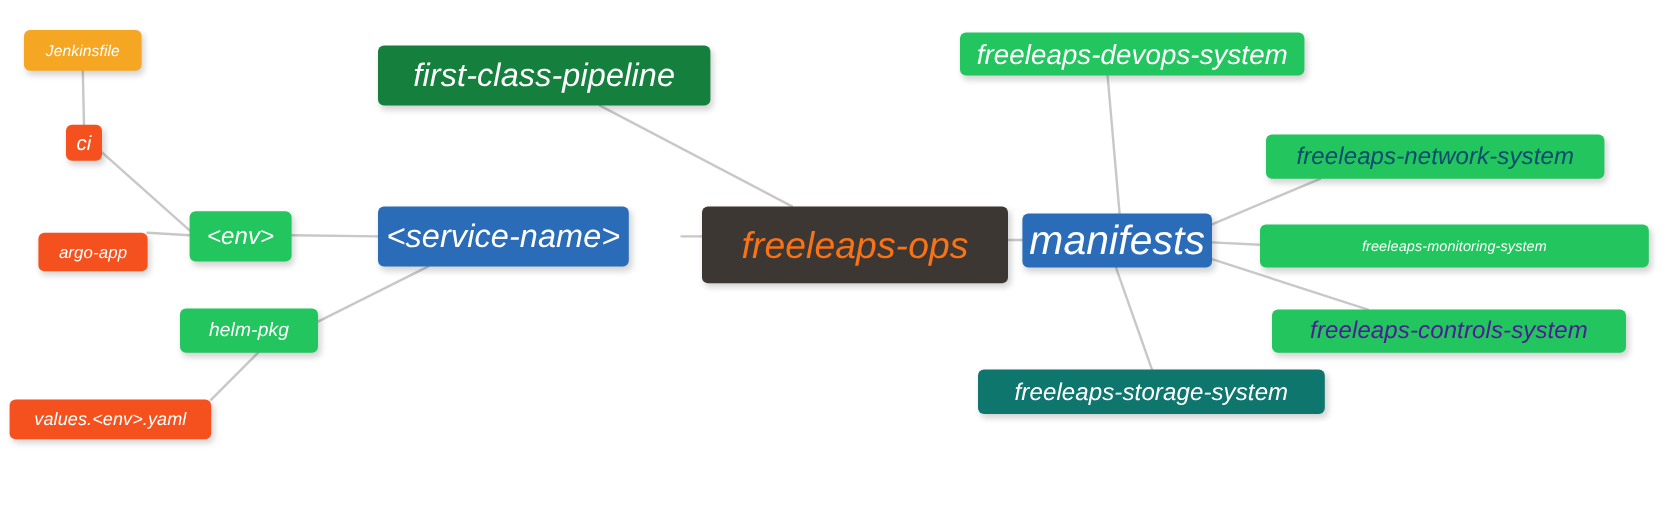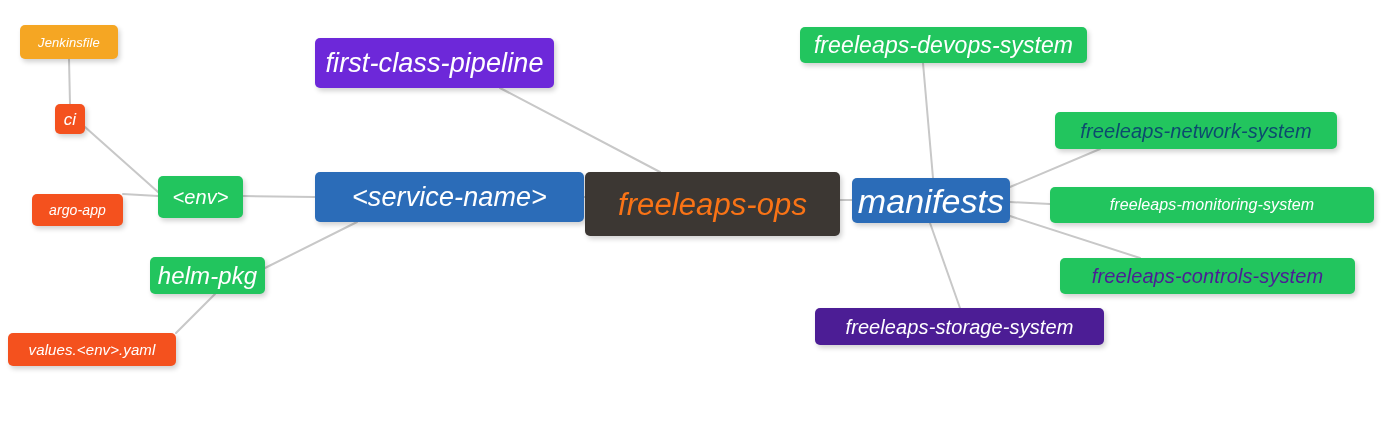--- a/index.html
+++ b/index.html
@@ -74,47 +74,47 @@
       </div>
       <div class="node" style="left: 55px; top: 104px; width: 30px; height: 30px; background: rgb(244, 81, 30); font-size: 17px; color: rgb(255, 255, 255);">
         <span class="node-label">ci</span>
       </div>
       <div class="node" style="left: 32px; top: 194px; width: 91px; height: 32px; background: rgb(244, 81, 30); font-size: 14px; color: rgb(255, 255, 255);">
         <span class="node-label">argo-app</span>
       </div>
       <div class="node" style="left: 158px; top: 176px; width: 85px; height: 42px; background: rgb(34, 197, 94); font-size: 20px; color: rgb(255, 255, 255);">
         <span class="node-label">&lt;env&gt;</span>
       </div>
-      <div class="node" style="left: 150px; top: 257px; width: 115px; height: 37px; background: rgb(34, 197, 94); font-size: 24px; color: rgb(255, 255, 255);">
+      <div class="node" style="left: 150px; top: 257px; width: 115px; height: 37px; background: rgb(34, 197, 94); font-size: 16px; color: rgb(255, 255, 255);">
         <span class="node-label">helm-pkg</span>
       </div>
       <div class="node" style="left: 8px; top: 333px; width: 168px; height: 33px; background: rgb(244, 81, 30); font-size: 15px; color: rgb(255, 255, 255);">
         <span class="node-label">values.&lt;env&gt;.yaml</span>
       </div>
-      <div class="node" style="left: 315px; top: 38px; width: 239px; height: 50px; background: #6d28d9; font-size: 27px; color: rgb(255, 255, 255);">
+      <div class="node" style="left: 315px; top: 38px; width: 277px; height: 50px; background: #15803d; font-size: 27px; color: rgb(255, 255, 255);">
         <span class="node-label">first-class-pipeline</span>
       </div>
-      <div class="node" style="left: 315px; top: 172px; width: 269px; height: 50px; background: rgb(43, 108, 184); font-size: 27px; color: rgb(255, 255, 255);">
+      <div class="node" style="left: 315px; top: 172px; width: 209px; height: 50px; background: rgb(43, 108, 184); font-size: 27px; color: rgb(255, 255, 255);">
         <span class="node-label">&lt;service-name&gt;</span>
       </div>
       <div class="node" style="left: 585px; top: 172px; width: 255px; height: 64px; background: rgb(60, 55, 51); font-size: 31px; color: #f97316;">
         <span class="node-label">freeleaps-ops</span>
       </div>
       <div class="node" style="left: 852px; top: 178px; width: 158px; height: 45px; background: rgb(43, 108, 184); font-size: 34px; color: rgb(255, 255, 255);">
         <span class="node-label">manifests</span>
       </div>
       <div class="node" style="left: 800px; top: 27px; width: 287px; height: 36px; background: rgb(34, 197, 94); font-size: 23px; color: rgb(255, 255, 255);">
         <span class="node-label">freeleaps-devops-system</span>
       </div>
       <div class="node" style="left: 1055px; top: 112px; width: 282px; height: 37px; background: rgb(34, 197, 94); font-size: 20px; color: #0c4a6e;">
         <span class="node-label">freeleaps-network-system</span>
       </div>
-      <div class="node" style="left: 1050px; top: 187px; width: 324px; height: 36px; background: rgb(34, 197, 94); font-size: 16px; color: rgb(255, 255, 255);">
+      <div class="node" style="left: 1050px; top: 187px; width: 324px; height: 36px; background: rgb(34, 197, 94); font-size: 12px; color: rgb(255, 255, 255);">
         <span class="node-label">freeleaps-monitoring-system</span>
       </div>
       <div class="node" style="left: 1060px; top: 258px; width: 295px; height: 36px; background: rgb(34, 197, 94); font-size: 20px; color: #4c1d95;">
         <span class="node-label">freeleaps-controls-system</span>
       </div>
-      <div class="node" style="left: 815px; top: 308px; width: 289px; height: 37px; background: #4c1d95; font-size: 20px; color: rgb(255, 255, 255);">
+      <div class="node" style="left: 815px; top: 308px; width: 289px; height: 37px; background: #0f766e; font-size: 20px; color: rgb(255, 255, 255);">
         <span class="node-label">freeleaps-storage-system</span>
       </div>
     </div>
 </div>
 
 </body></html>

